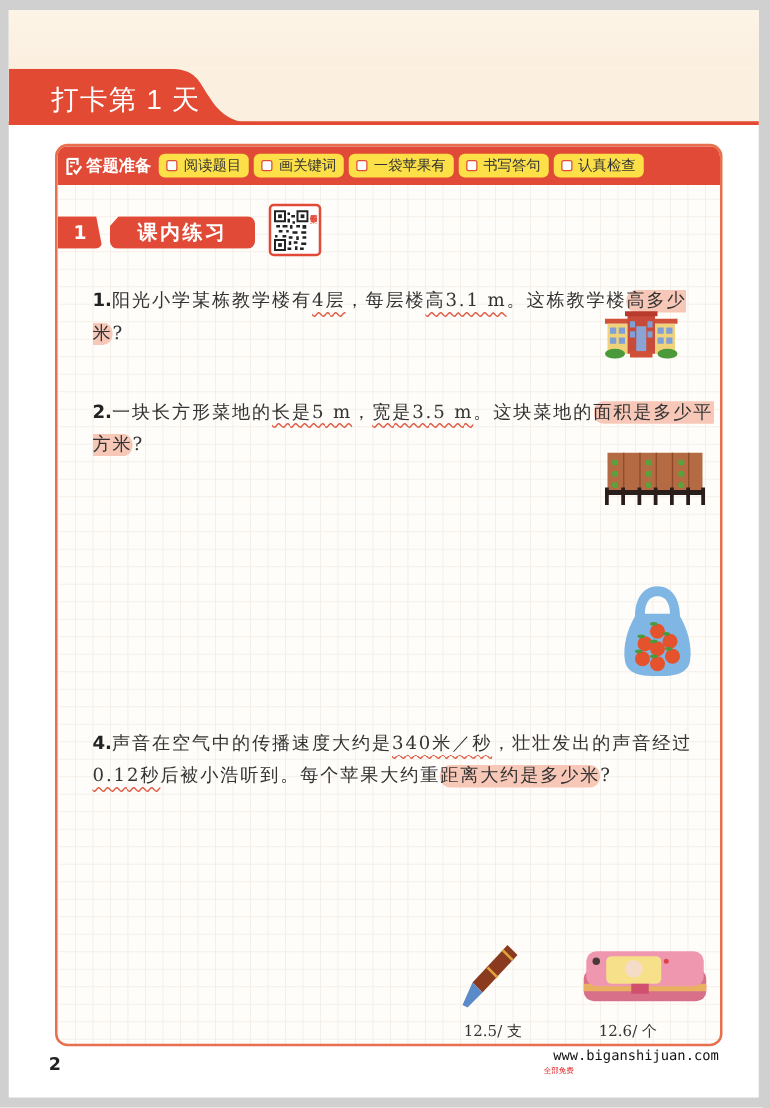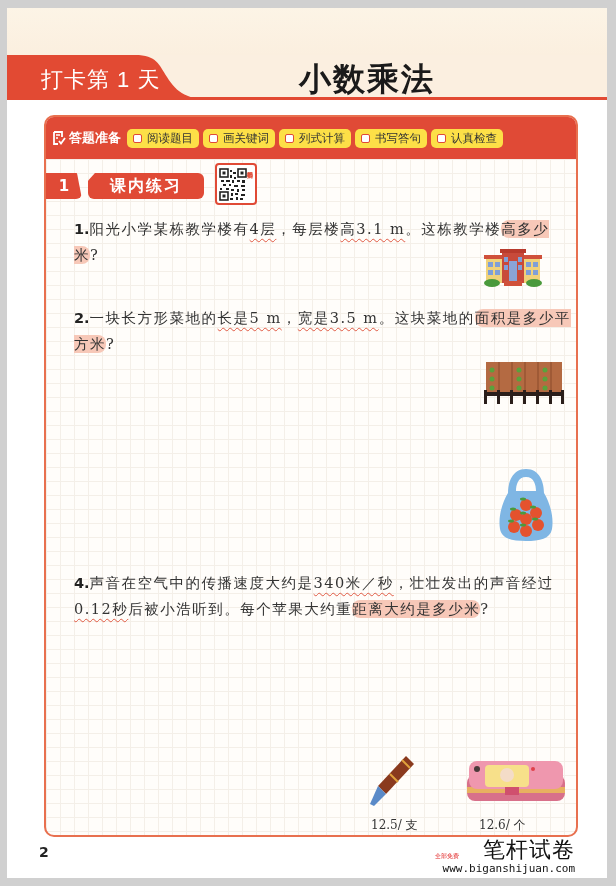--- a/index.html
+++ b/index.html
@@ -43,21 +43,21 @@
       position: absolute; left: 37px; top: 107px; width: 534px; height: 722px;
       border: 2px solid #e8704f; border-radius: 10px;
       background-color: #fffdfa;
       background-image:
         linear-gradient(#f4efe8 1px, transparent 1px),
         linear-gradient(90deg, #f4efe8 1px, transparent 1px);
       background-size: 14px 14px;
       overflow: hidden;
     }
     .prep-bar {
-      position: absolute; left: 0; top: 0; width: 100%; height: 42px;
+      position: absolute; left: 0; top: 0; width: 100%; height: 31px;
       background: #e04a36; display: flex; align-items: center; padding-left: 6px;
     }
     .prep-title {
       display: flex; align-items: center; color: #fff;
       font-family: "DejaVu Sans", sans-serif; font-weight: bold; font-size: 13px;
       margin-right: 6px;
     }
     .prep-title svg { margin-right: 3px; }
     .prep-steps { display: flex; gap: 4px; }
     .prep-step {
@@ -90,21 +90,21 @@
       border: 2px solid #e04a36; border-radius: 4px; background: #fff;
     }
     .qr-grid { position: absolute; left: 2px; top: 3px; width: 28px; height: 33px; }
     .qr-side {
       position: absolute; right: 1px; top: 2px; width: 8px;
       font-size: 6px; color: #e04a36; line-height: 8px; writing-mode: vertical-rl;
     }
     
     .problem {
       position: absolute; left: 28px; width: 500px;
-      font-size: 14.5px; color: #333; line-height: 26px; letter-spacing: 1.5px;
+      font-size: 14.5px; color: #333; line-height: 26px; letter-spacing: 1.5px; margin-top: 12px;
     }
     .problem .num {
       font-family: "DejaVu Sans", sans-serif; font-weight: bold; color: #222;
       letter-spacing: 0;
     }
     .wavy {
       text-decoration: underline wavy #e05a44;
       text-decoration-thickness: 1px; text-underline-offset: 4px;
     }
     .hl { background: #f7c8b8; border-radius: 8px; padding: 1px 0; }
@@ -140,21 +140,20 @@
 <div class="page">
 
   <div class="banner-top"></div>
   <div class="banner-bar"></div>
   <div class="day-tab">
     <svg width="210" height="45" viewBox="0 0 210 45">
       <path d="M0 0 H128 C150 0 152 10 160 22 C170 38 180 45 210 45 L0 45 Z" fill="#e24a33"></path>
     </svg>
   </div>
   <div class="day-label">打卡第 1 天</div>
-  <div class="page-title">小数乘法</div>
 
   <div class="card">
     <div class="prep-bar">
       <div class="prep-title">
         <svg width="14" height="14" viewBox="0 0 14 14">
           <path d="M2 1 H10 V6 M2 1 V13 H6" fill="none" stroke="#fff" stroke-width="1.8"></path>
           <path d="M4 4 H8 M4 7 H6" stroke="#fff" stroke-width="1.4"></path>
           <path d="M7 10 L9 12.5 L13 7" fill="none" stroke="#fff" stroke-width="1.8"></path>
         </svg>
         <span>答题准备</span>
@@ -163,21 +162,21 @@
         <div class="prep-step">
             <span class="box"></span>
             <span>阅读题目</span>
           </div>
         <div class="prep-step">
             <span class="box"></span>
             <span>画关键词</span>
           </div>
         <div class="prep-step">
             <span class="box"></span>
-            <span>列式计算</span>
+            <span>一袋苹果有</span>
           </div>
         <div class="prep-step">
             <span class="box"></span>
             <span>书写答句</span>
           </div>
         <div class="prep-step">
             <span class="box"></span>
             <span>认真检查</span>
           </div>
       </div>
@@ -309,15 +308,14 @@
       <circle cx="68" cy="12" r="2" fill="#e0404a"></circle>
     </svg>
     <div class="price" style="left:433px; top:700px;">12.6/ 个</div>
   </div>
 
   <div class="page-num">2</div>
 </div>
 
 <div class="watermark">
   <div class="wm-tag">全部免费</div>
-  <div class="wm-name">笔杆试卷</div>
   <div class="wm-url">www.biganshijuan.com</div>
 </div>
 
 </body></html>

